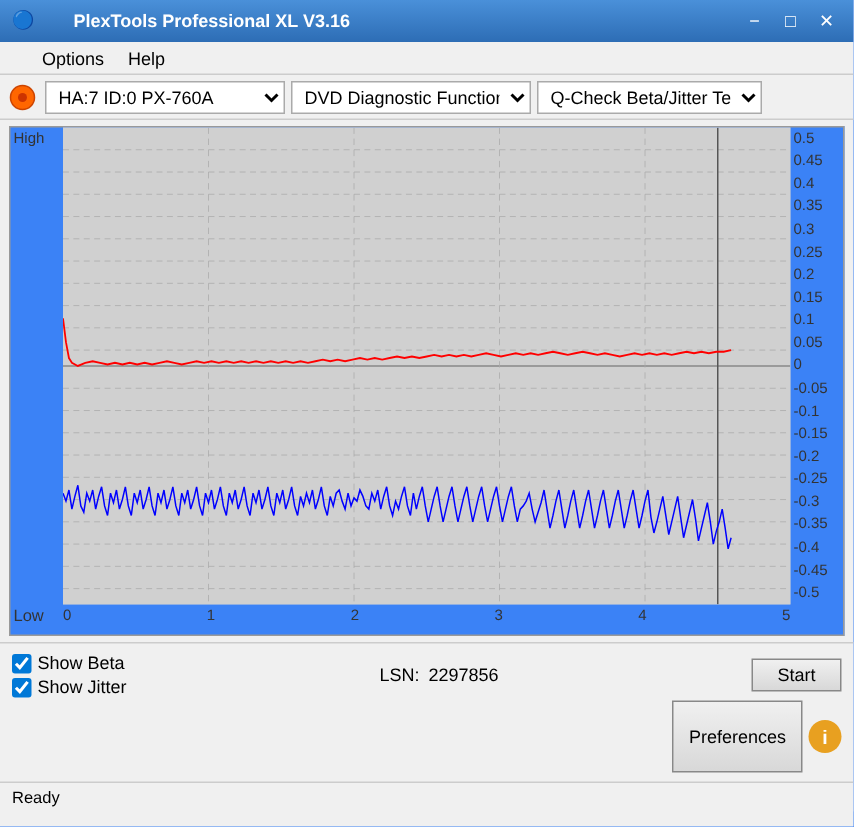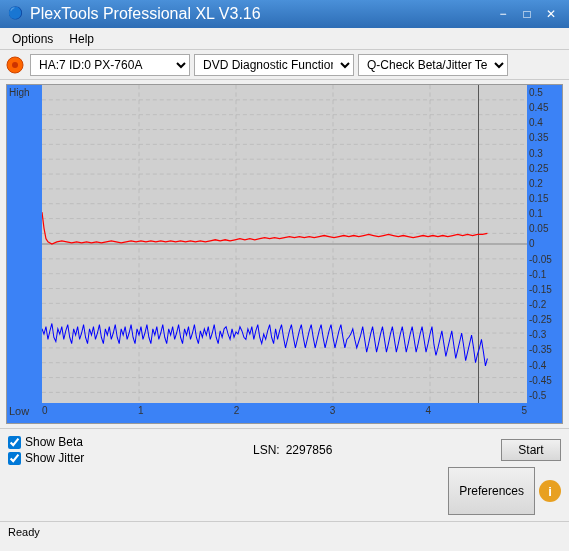--- a/index.html
+++ b/index.html
@@ -24,22 +24,23 @@
     .title-bar-left {
       display: flex;
       align-items: center;
       gap: 6px;
     }
     .title-icon {
       width: 16px;
       height: 16px;
     }
     .title-text {
-      font-size: 16px;
-      font-weight: normal;
+      font-size: 12px;
+      font-weight: bold;
+      margin-left: 19px;
     }
     .title-bar-controls {
       display: flex;
       gap: 4px;
     }
     .title-btn {
       width: 20px;
       height: 18px;
       background: none;
       border: none;
@@ -49,21 +50,21 @@
       display: flex;
       align-items: center;
       justify-content: center;
     }
     .menu-bar {
       background: #f0f0f0;
       border-bottom: 1px solid #ccc;
       display: flex;
       align-items: center;
       height: 22px;
-      padding: 0 4px;
+      padding: 0 20px;
     }
     .menu-item {
       padding: 2px 8px;
       cursor: pointer;
       font-size: 12px;
     }
     .toolbar {
       background: #f0f0f0;
       border-bottom: 1px solid #ccc;
       display: flex;

